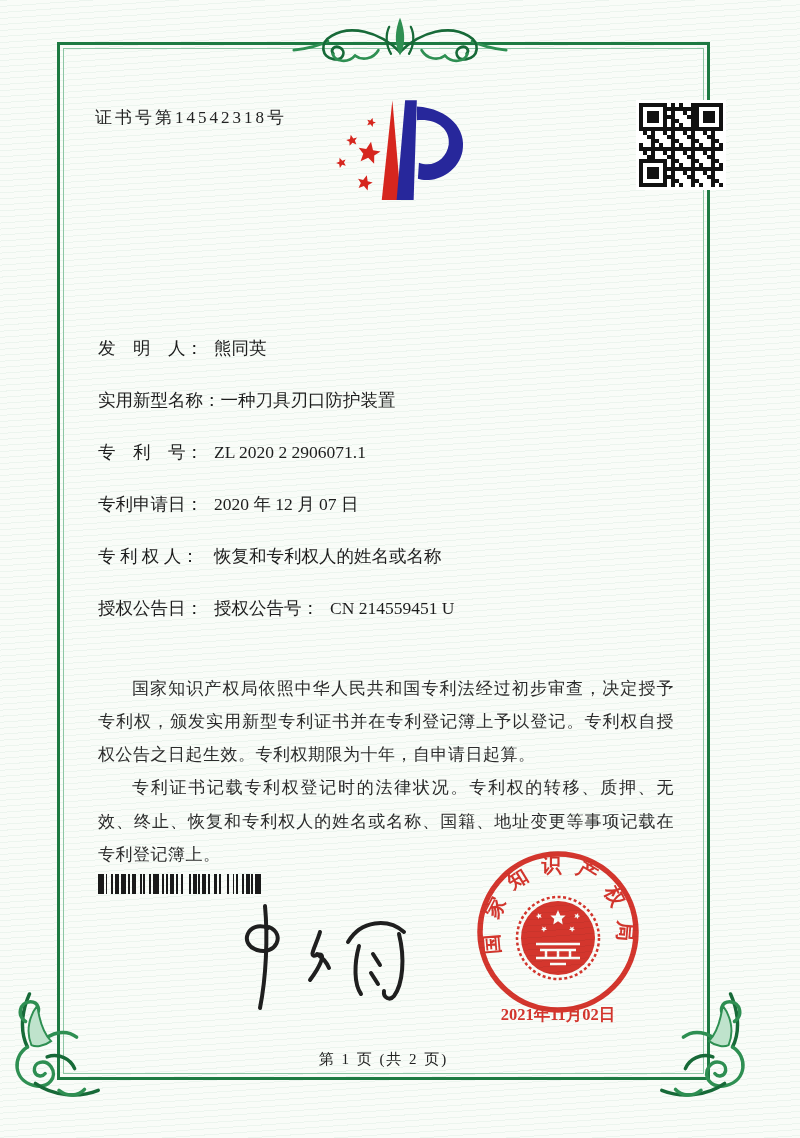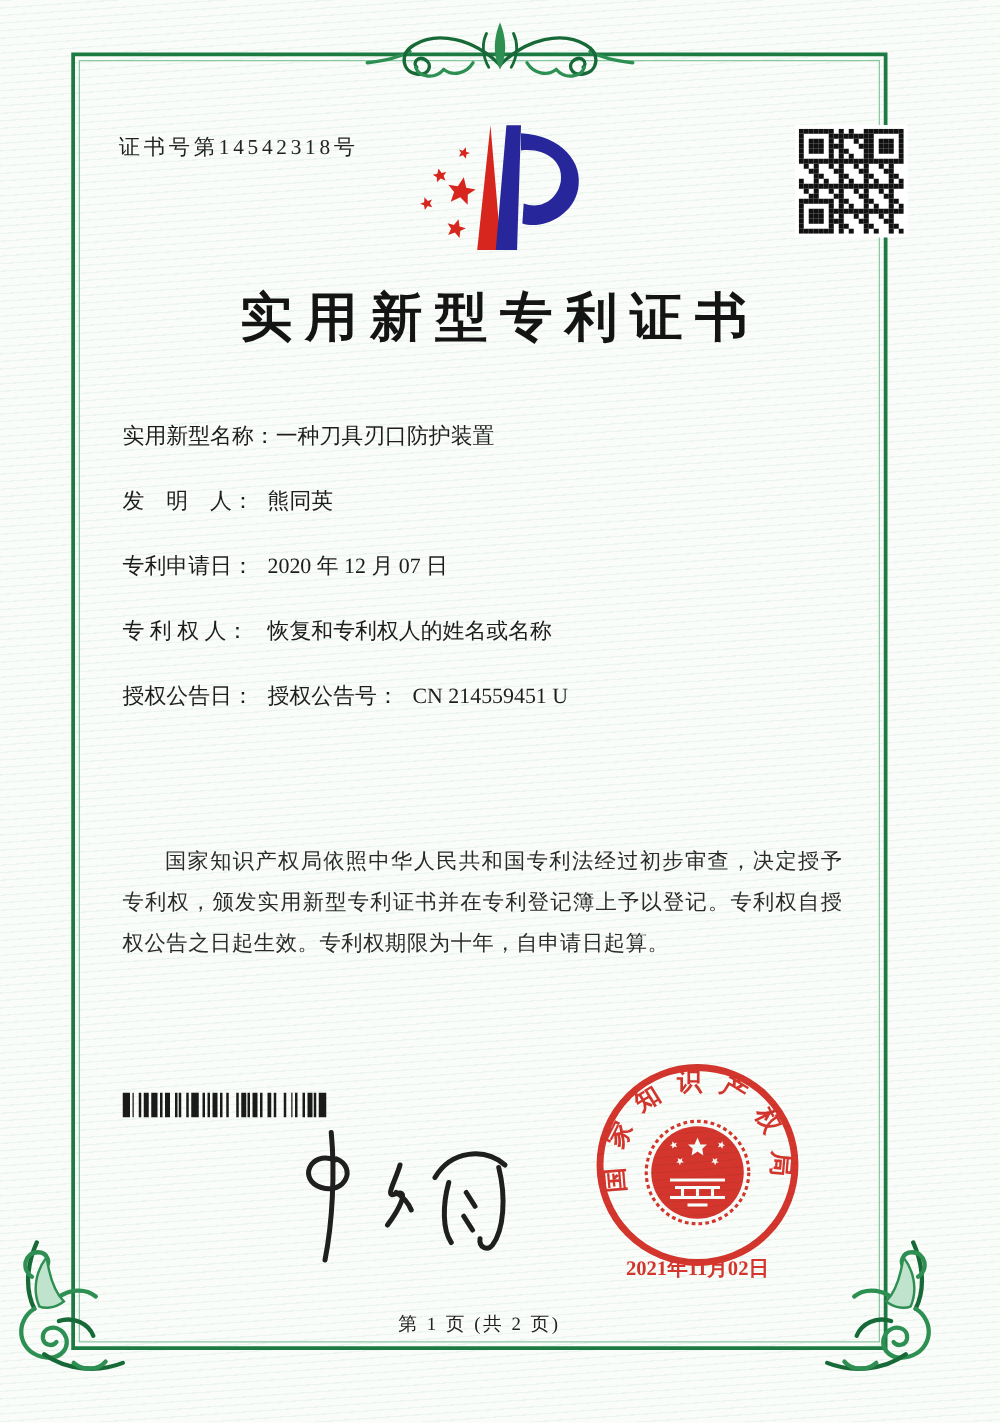--- a/index.html
+++ b/index.html
@@ -382,48 +382,52 @@
       <rect x="5" y="20" width="1" height="1" fill="#111"></rect>
       <rect x="6" y="20" width="1" height="1" fill="#111"></rect>
       <rect x="8" y="20" width="1" height="1" fill="#111"></rect>
       <rect x="10" y="20" width="1" height="1" fill="#111"></rect>
       <rect x="13" y="20" width="1" height="1" fill="#111"></rect>
       <rect x="15" y="20" width="1" height="1" fill="#111"></rect>
       <rect x="18" y="20" width="1" height="1" fill="#111"></rect>
       <rect x="20" y="20" width="1" height="1" fill="#111"></rect>
     </svg>
 
-  <div class="title">实用新型专利证书</div>
 
   <div class="fields">
+    <div class="row">
+      <span class="lbl">发　明　人：</span>
+      <span class="val">熊同英</span>
+    </div>
     <div class="row">
       <span class="lbl">实用新型名称：</span>
       <span class="val">一种刀具刃口防护装置</span>
     </div>
     <div class="row">
-      <span class="lbl">发　明　人：</span>
-      <span class="val">熊同英</span>
+      <span class="lbl">专　利　号：</span>
+      <span class="val">ZL 2020 2 2906071.1</span>
     </div>
     <div class="row">
       <span class="lbl">专利申请日：</span>
       <span class="val">2020 年 12 月 07 日</span>
     </div>
     <div class="row">
       <span class="lbl">专 利 权 人：</span>
       <span class="val">恢复和专利权人的姓名或名称</span>
     </div>
     <div class="row row-grant">
       <span class="lbl">授权公告日：</span>
       <span class="lbl lbl2">授权公告号：</span>
       <span class="val">CN 214559451 U</span>
     </div>
   </div>
 
   <div class="paras">
     <p>国家知识产权局依照中华人民共和国专利法经过初步审查，决定授予专利权，颁发实用新型专利证书并在专利登记簿上予以登记。专利权自授权公告之日起生效。专利权期限为十年，自申请日起算。</p>
+    <p>专利证书记载专利权登记时的法律状况。专利权的转移、质押、无效、终止、恢复和专利权人的姓名或名称、国籍、地址变更等事项记载在专利登记簿上。</p>
   </div>
 
   <div class="barcode" id="barcode">
       <i class="b" style="width:5.699999999999999px"></i>
       <i class="w" style="width:1.9px"></i>
       <i class="b" style="width:1.9px"></i>
       <i class="w" style="width:3.8px"></i>
       <i class="b" style="width:1.9px"></i>
       <i class="w" style="width:1.9px"></i>
       <i class="b" style="width:3.8px"></i>

